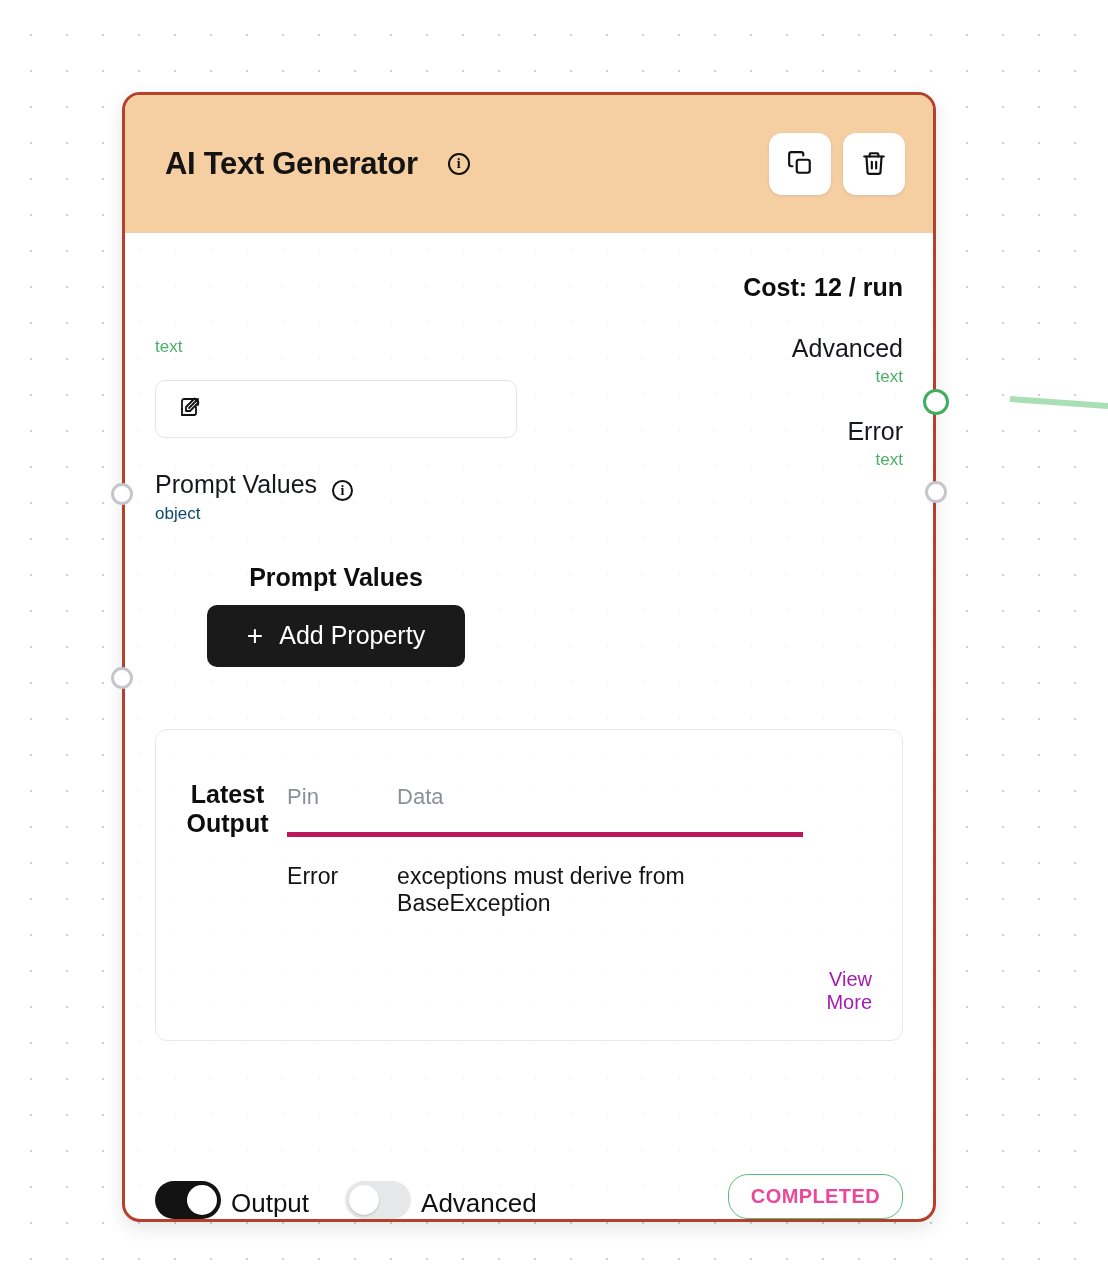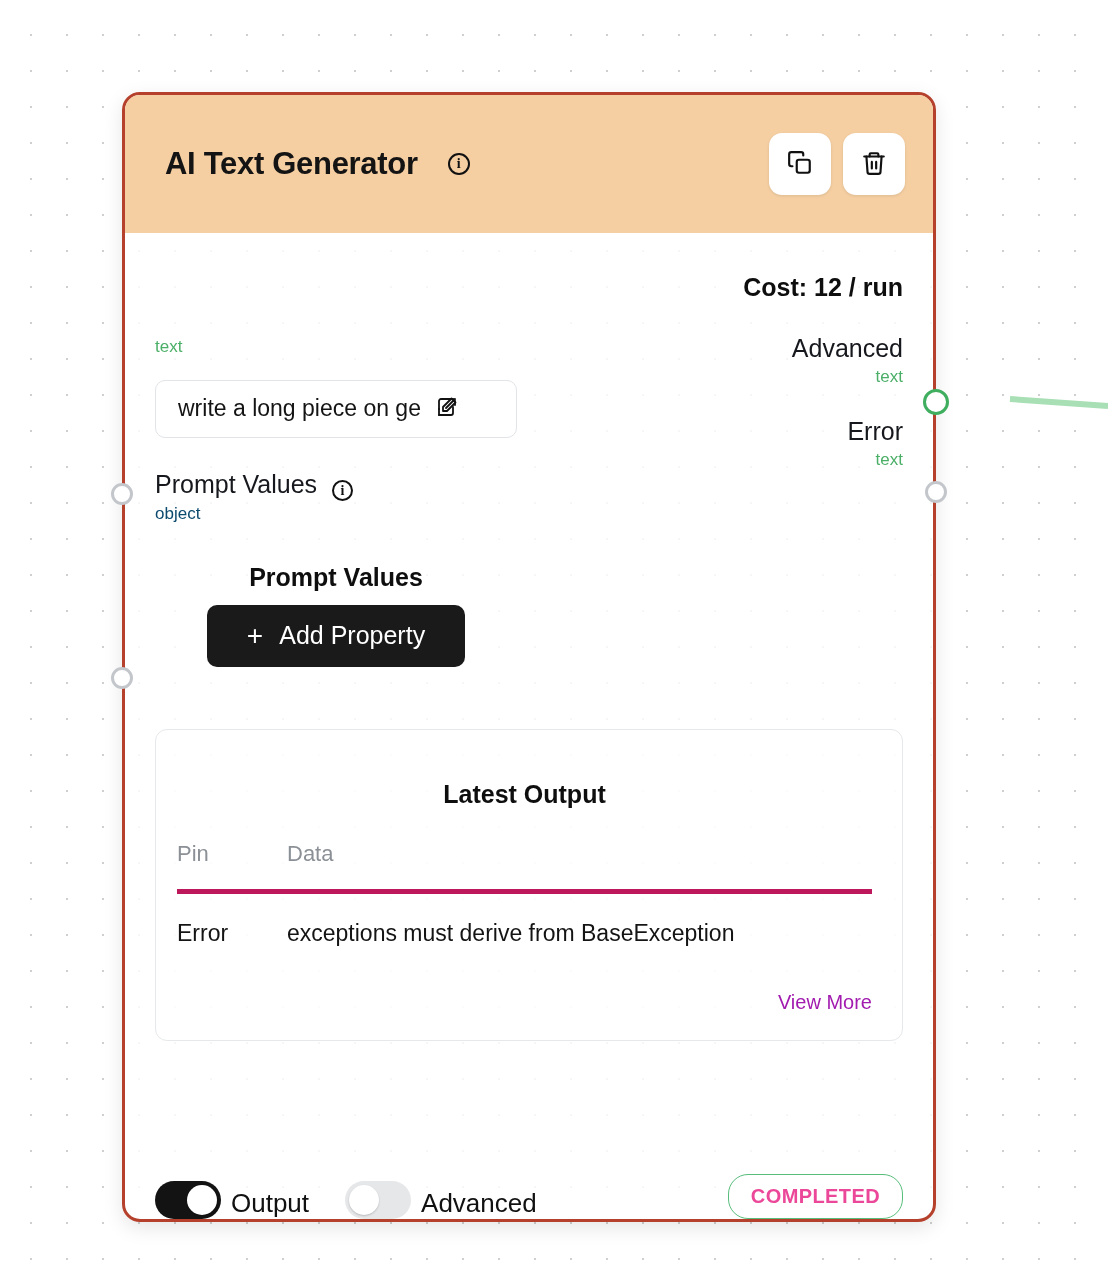--- a/index.html
+++ b/index.html
@@ -194,24 +194,24 @@
     cursor: pointer;
   }
   .plus-glyph { font-size: 28px; font-weight: 300; line-height: 1; }
 
   
   .output-card {
     margin-top: 62px;
     border: 1px solid #e6e8ea;
     border-radius: 12px;
     background: rgba(255,255,255,0.55);
-    padding: 22px 30px 22px 21px;
+    padding: 22px 30px 22px 12px;
     height: 312px;
     display: flex;
-    flex-direction: column;
+    flex-direction: row;
   }
   .output-title {
     text-align: center;
     font-size: 25px;
     font-weight: bold;
     color: #0e0e0e;
     margin-top: 28px;
   }
   .out-table { width: 100%; margin-top: 32px; border-collapse: collapse; }
   .out-table th {
@@ -326,21 +326,20 @@
 
     <div class="io-row">
 
       <div class="io-col-left">
 
         <div>
           <div class="port-type type-text">text</div>
         </div>
 
         <div class="text-field">
-          <span class="text-field-value">write a long piece on ge</span>
           <span>
             <svg width="24" height="24" viewBox="0 0 24 24" fill="none" stroke="#111" stroke-width="1.8" stroke-linecap="round" stroke-linejoin="round">
               <path d="M4 14v6h6"></path>
               <path d="M20 10V6a2 2 0 0 0-2-2H6a2 2 0 0 0-2 2v8"></path>
               <path d="M20 4l-9 9"></path>
               <path d="M4 20h12a2 2 0 0 0 2-2v-6"></path>
               <path d="M16.5 3.5l4 4L12 16H8v-4z"></path>
             </svg>
           </span>
         </div>

